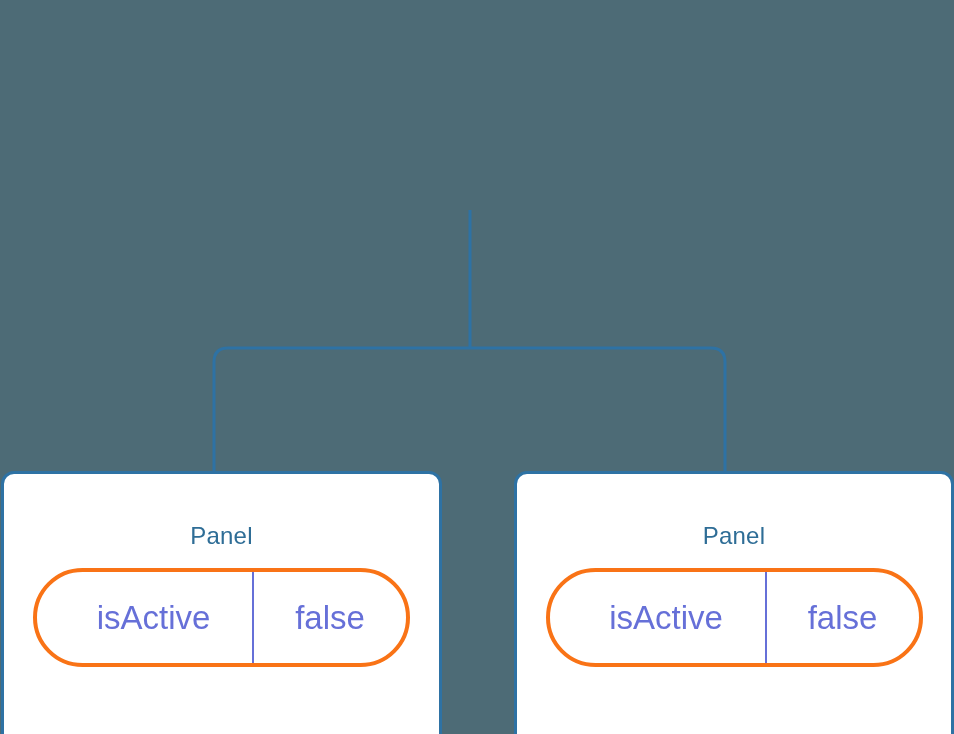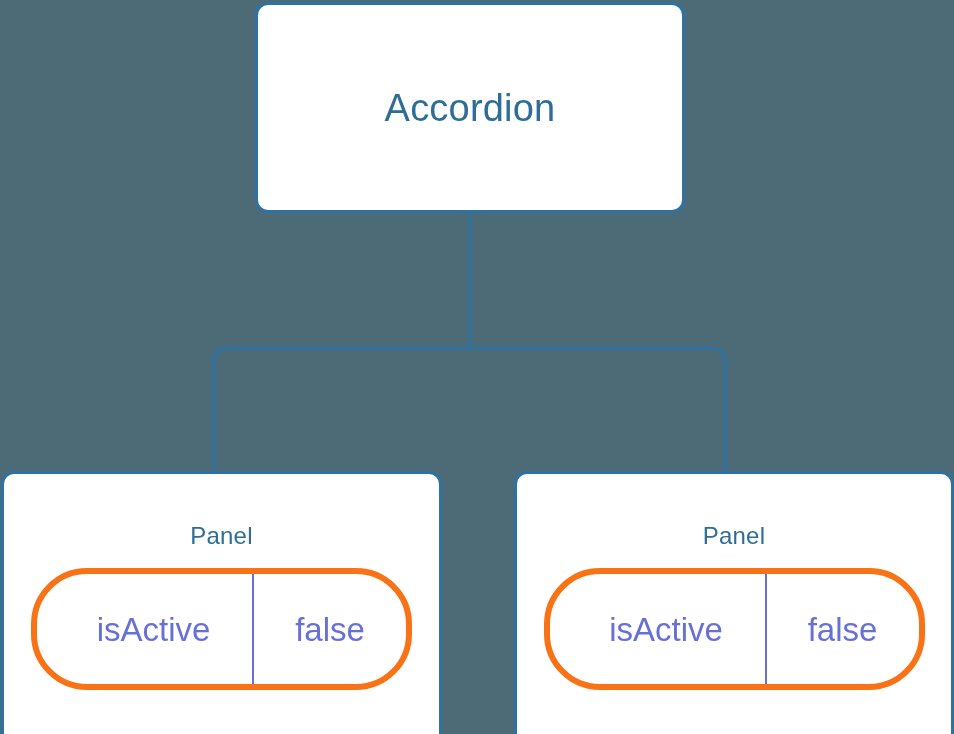--- a/index.html
+++ b/index.html
@@ -79,22 +79,22 @@
   .node-leaf-left .node-title,
   .node-leaf-right .node-title {
     font-size: 24px;
     margin-top: 50px;
   }
 
   
   .pill {
     position: relative;
     margin-top: 20px;
-    height: 122px;
-    border: 6px solid #f97316;
+    height: 99px;
+    border: 4px solid #f97316;
     border-radius: 56px;
     box-sizing: border-box;
     display: flex;
     align-items: stretch;
     background: transparent;
   }
 
   .pill-key,
   .pill-val {
     display: flex;
@@ -122,23 +122,20 @@
 
 <div id="stage">
 
   <svg id="edges" viewBox="0 0 954 734" width="954" height="734" xmlns="http://www.w3.org/2000/svg">
 
     <path d="M 470 210 L 470 348" fill="none" stroke="#2e72a4" stroke-width="3"></path>
 
     <path d="M 214 474 L 214 362 Q 214 348 228 348 L 711 348 Q 725 348 725 362 L 725 474" fill="none" stroke="#2e72a4" stroke-width="3" stroke-linecap="butt" stroke-linejoin="round"></path>
   </svg>
 
-  <div class="node node-root">
-    <div class="node-title">Accordion</div>
-  </div>
 
   <div class="node node-leaf-left">
     <div class="node-title">Panel</div>
     <div class="pill">
       <div class="pill-key">isActive</div>
       <div class="pill-val">false</div>
     </div>
   </div>
 
   <div class="node node-leaf-right">

